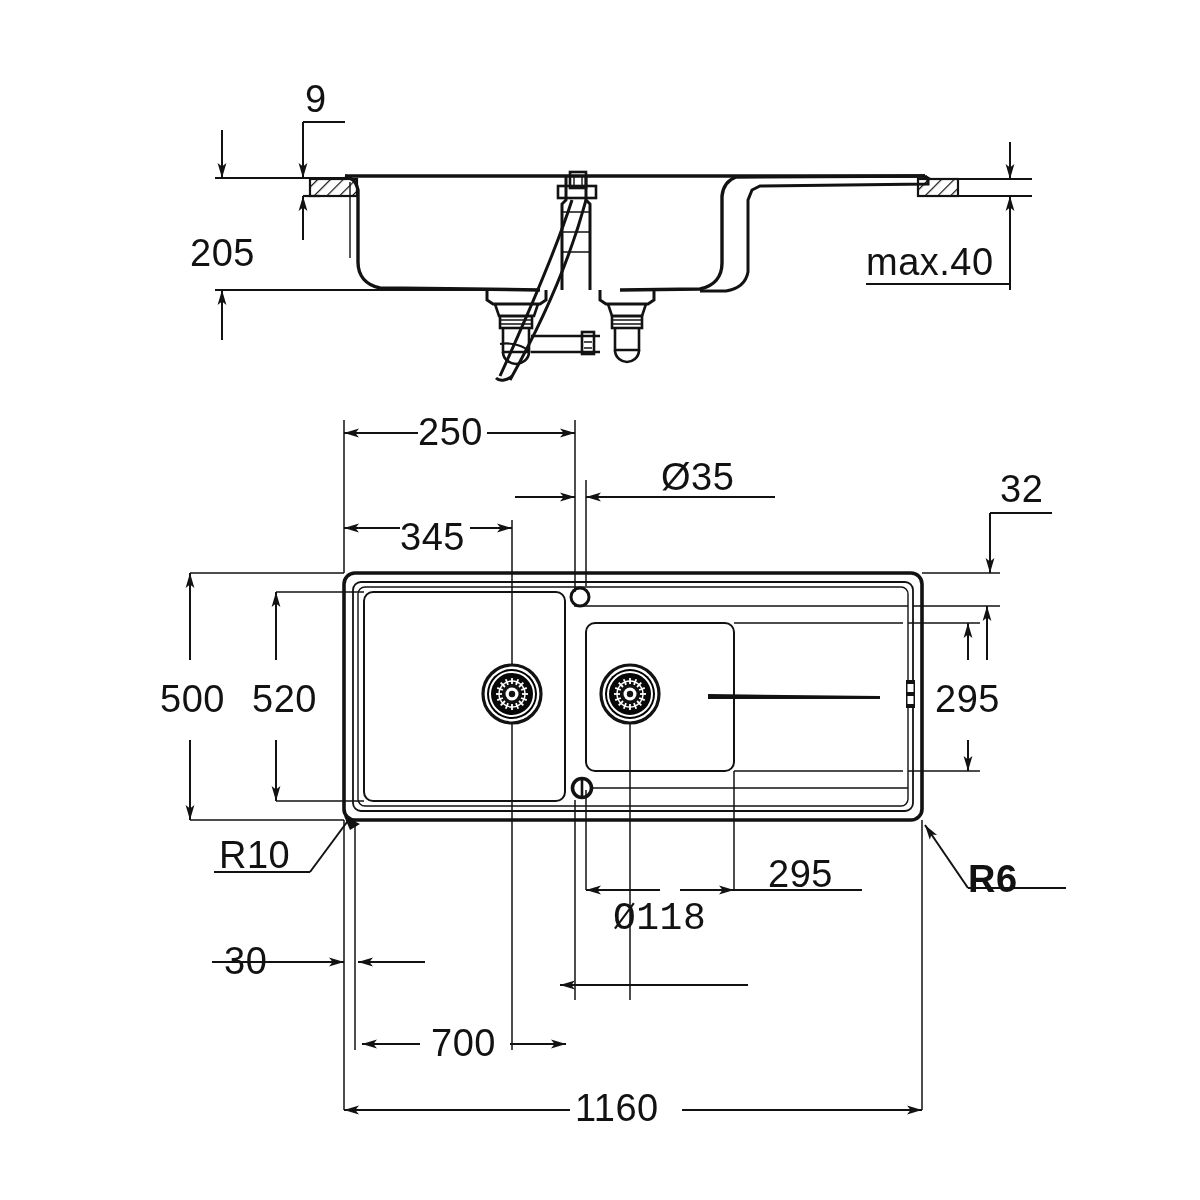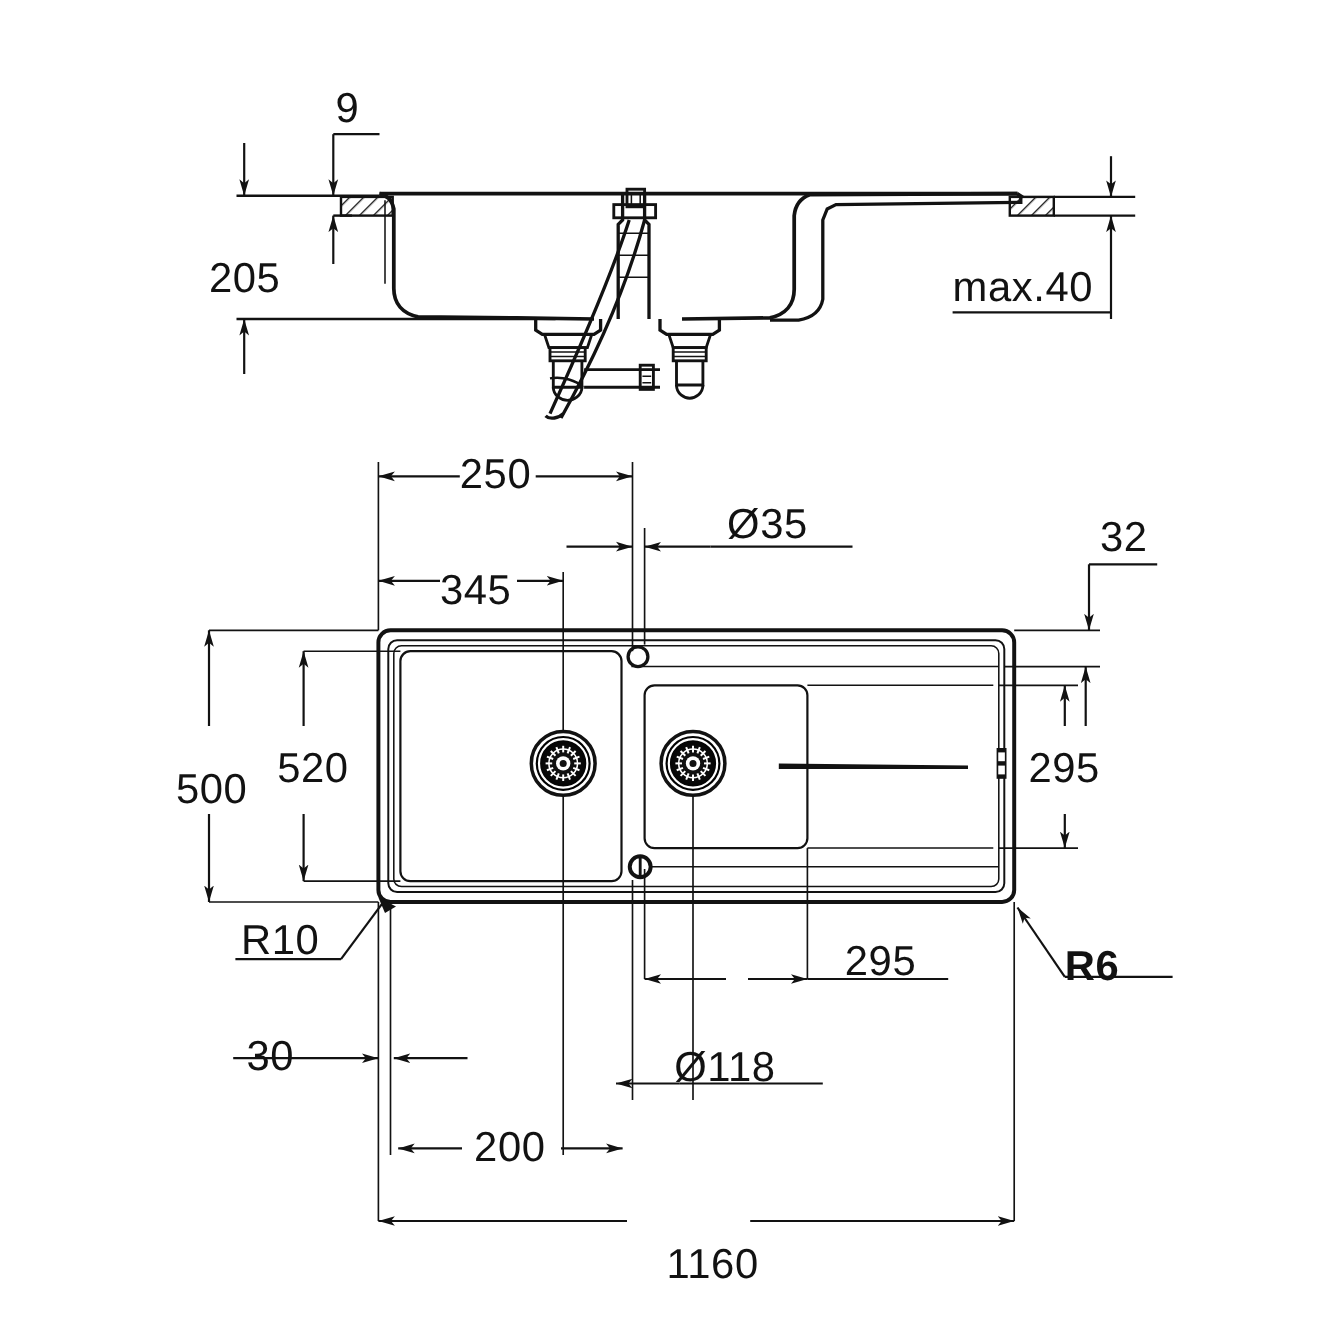--- a/index.html
+++ b/index.html
@@ -341,33 +341,33 @@
   <div class="dimtext t-lg" style="left:866px; top:243px;">max.40</div>
 
   <div class="dimtext t-lg" style="left:418px; top:413px;">250</div>
 
   <div class="dimtext t-lg" style="left:661px; top:458px;">Ø35</div>
 
   <div class="dimtext t-lg" style="left:400px; top:508px;margin-top:10px;">345</div>
 
   <div class="dimtext t-lg" style="left:1000px; top:470px;">32</div>
 
-  <div class="dimtext t-lg" style="left:160px; top:699px;">500</div>
+  <div class="dimtext t-lg" style="left:160px; top:680px;">500</div>
 
   <div class="dimtext t-lg" style="left:252px; top:680px;">520</div>
 
   <div class="dimtext t-lg" style="left:935px; top:680px;">295</div>
 
   <div class="dimtext t-lg" style="left:219px; top:836px;">R10</div>
 
   <div class="dimtext t-lg" style="left:968px; top:860px;font-weight:bold;">R6</div>
 
   <div class="dimtext t-lg" style="left:224px; top:918px;margin-top:24px;">30</div>
 
   <div class="dimtext t-lg" style="left:768px; top:855px;">295</div>
 
-  <div class="dimtext t-lg" style="left:613px; top:952px;">Ø118</div>
-
-  <div class="dimtext t-lg" style="left:431px; top:1024px;">200</div>
-
-  <div class="dimtext t-lg" style="left:575px; top:1131px;margin-left:31px;">1160</div>
+  <div class="dimtext t-lg" style="left:613px; top:900px;font-family:Liberation Mono, monospace;">Ø118</div>
+
+  <div class="dimtext t-lg" style="left:431px; top:1024px;">700</div>
+
+  <div class="dimtext t-lg" style="left:575px; top:1089px;">1160</div>
 
 </div>
 
 </body></html>

